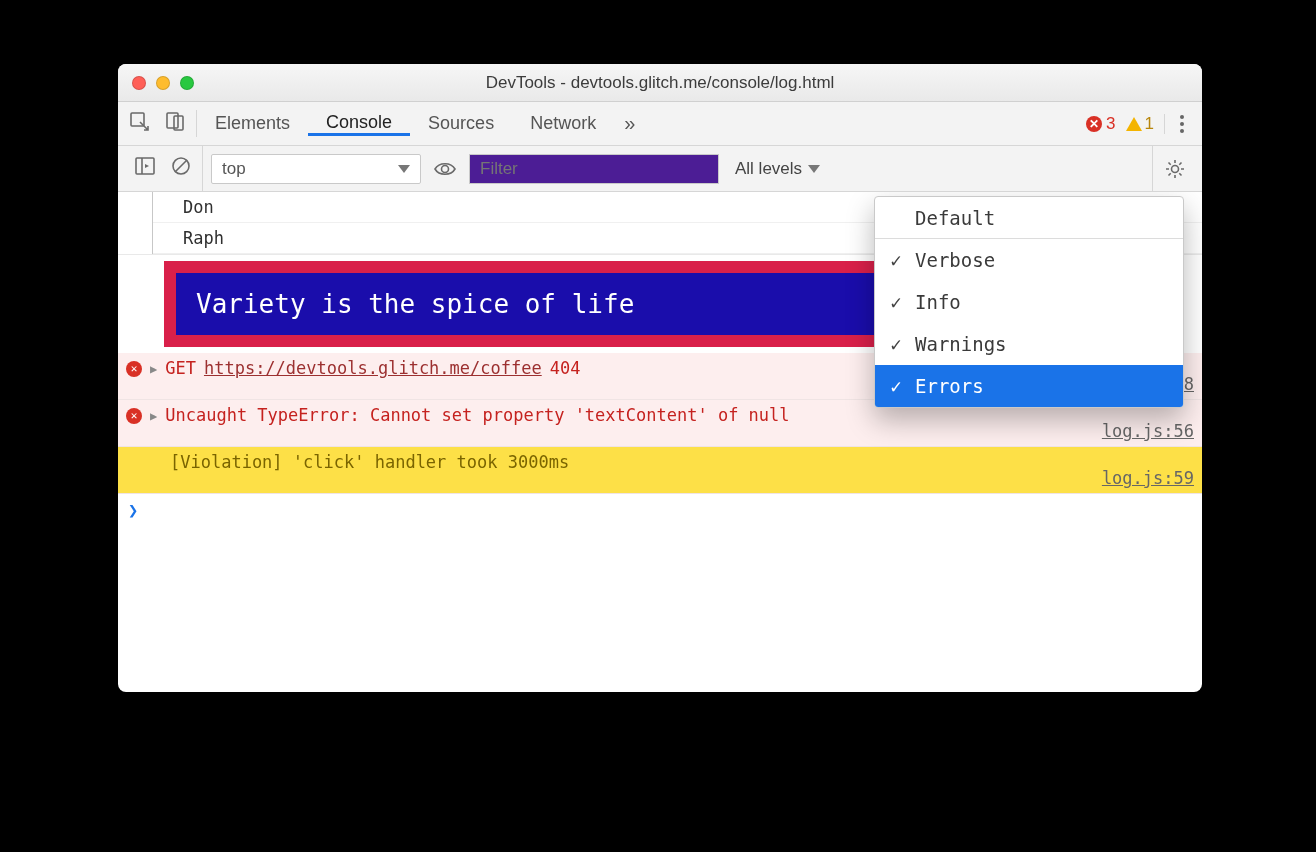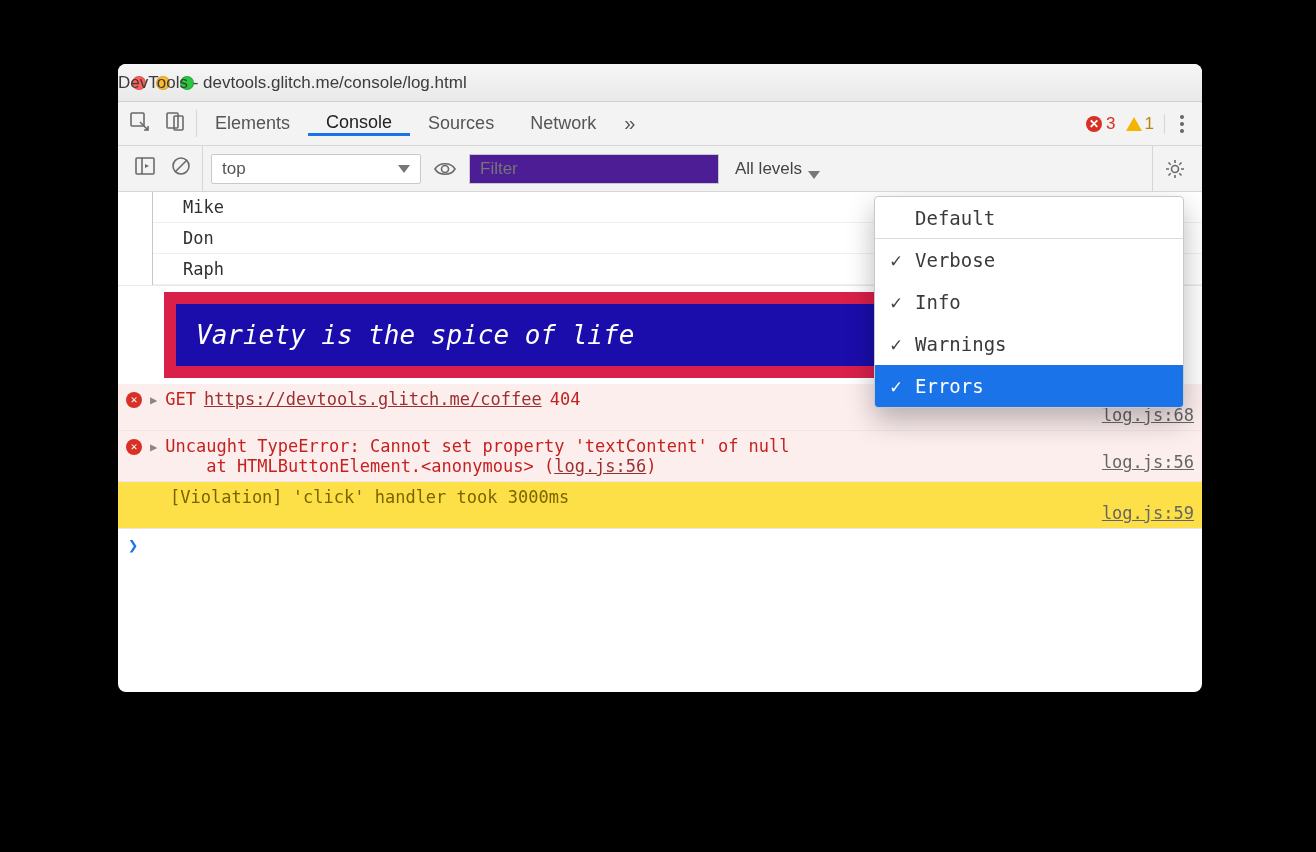--- a/index.html
+++ b/index.html
@@ -36,20 +36,21 @@
   }
   .tl-btn {
     width: 14px; height: 14px; border-radius: 50%;
     border: .5px solid rgba(0,0,0,.15);
   }
   .tl-close { background:#ff5f57; }
   .tl-min   { background:#febc2e; }
   .tl-max   { background:#28c840; }
   .title {
     position:absolute; left:0; right:0;
+    text-align:center;
     font-size:17px; color:#3c3c3c;
     pointer-events:none;
   }
   
   .tabrow {
     height: 44px;
     border-bottom: 1px solid #d6d6d6;
     background:#f3f3f3;
     display:flex;
     align-items:center;
@@ -151,21 +152,21 @@
     border:1px solid #c9c9c9;
     background:#4c1d95;
     height:30px;
     padding:0 10px;
     font-size:17px;color:#888;
     width:250px;
     border-radius:0;
   }
   .levels {
     margin-left:8px;
-    display:flex;align-items:flex-end;
+    display:flex;align-items:center;
     gap:6px;
     color:#444;
     cursor:pointer;
   }
   .gear {
     margin-left:auto;
     width:44px;height:100%;
     display:flex;align-items:center;justify-content:center;
     border-left:1px solid #d6d6d6;
     cursor:pointer;
@@ -196,21 +197,20 @@
     padding:5px 0 5px 30px;
     border-bottom:1px solid #f0f0f0;
   }
   .styled-block {
     margin:6px 0 6px 46px;
     width:800px;
     padding:16px 20px;
     background:#1a0dab; 
     border:12px solid #d9204a; 
     color:#fff;
-    font-style:italic;
     font-family: Menlo, Consolas, monospace;
     font-size:26px;
     white-space:nowrap;
     overflow:hidden;
   }
   .row {
     display:flex;align-items:flex-start;
     padding:5px 8px;
     border-bottom:1px solid #f0e4e4;
     gap:8px;
@@ -387,21 +387,20 @@
         </svg>
     </div>
   </div>
 
   <div class="console-body">
 
     <div class="log-group">
       <div class="indent-lines">
         <div class="tree-line"></div>
         <div class="log-items">
-          <div class="log-item"><span>Mike</span></div>
           <div class="log-item"><span>Don</span></div>
           <div class="log-item"><span>Raph</span></div>
         </div>
       </div>
     </div>
 
     <div class="styled-block">
       <span>Variety is the spice of life</span>
     </div>
 
@@ -412,23 +411,20 @@
       <span class="url-u">https://devtools.glitch.me/coffee</span>
       <span style="flex:none">404</span>
       <span class="src">log.js:68</span>
     </div>
 
     <div class="row err mono" style="align-items:flex-start">
       <span class="err-ico">✕</span>
       <span class="tri-r">▶</span>
       <div style="flex:1">
         <div>Uncaught TypeError: Cannot set property 'textContent' of null</div>
-        <div>
-          <span style="white-space:pre">    at HTMLButtonElement.&lt;anonymous&gt; (</span><span class="url-u">log.js:56</span><span>)</span>
-        </div>
       </div>
       <span class="src">log.js:56</span>
     </div>
 
     <div class="row vio mono">
       <span style="width:16px"></span>
       <span style="width:12px"></span>
       <span>[Violation] 'click' handler took 3000ms</span>
       <span class="src">log.js:59</span>
     </div>

